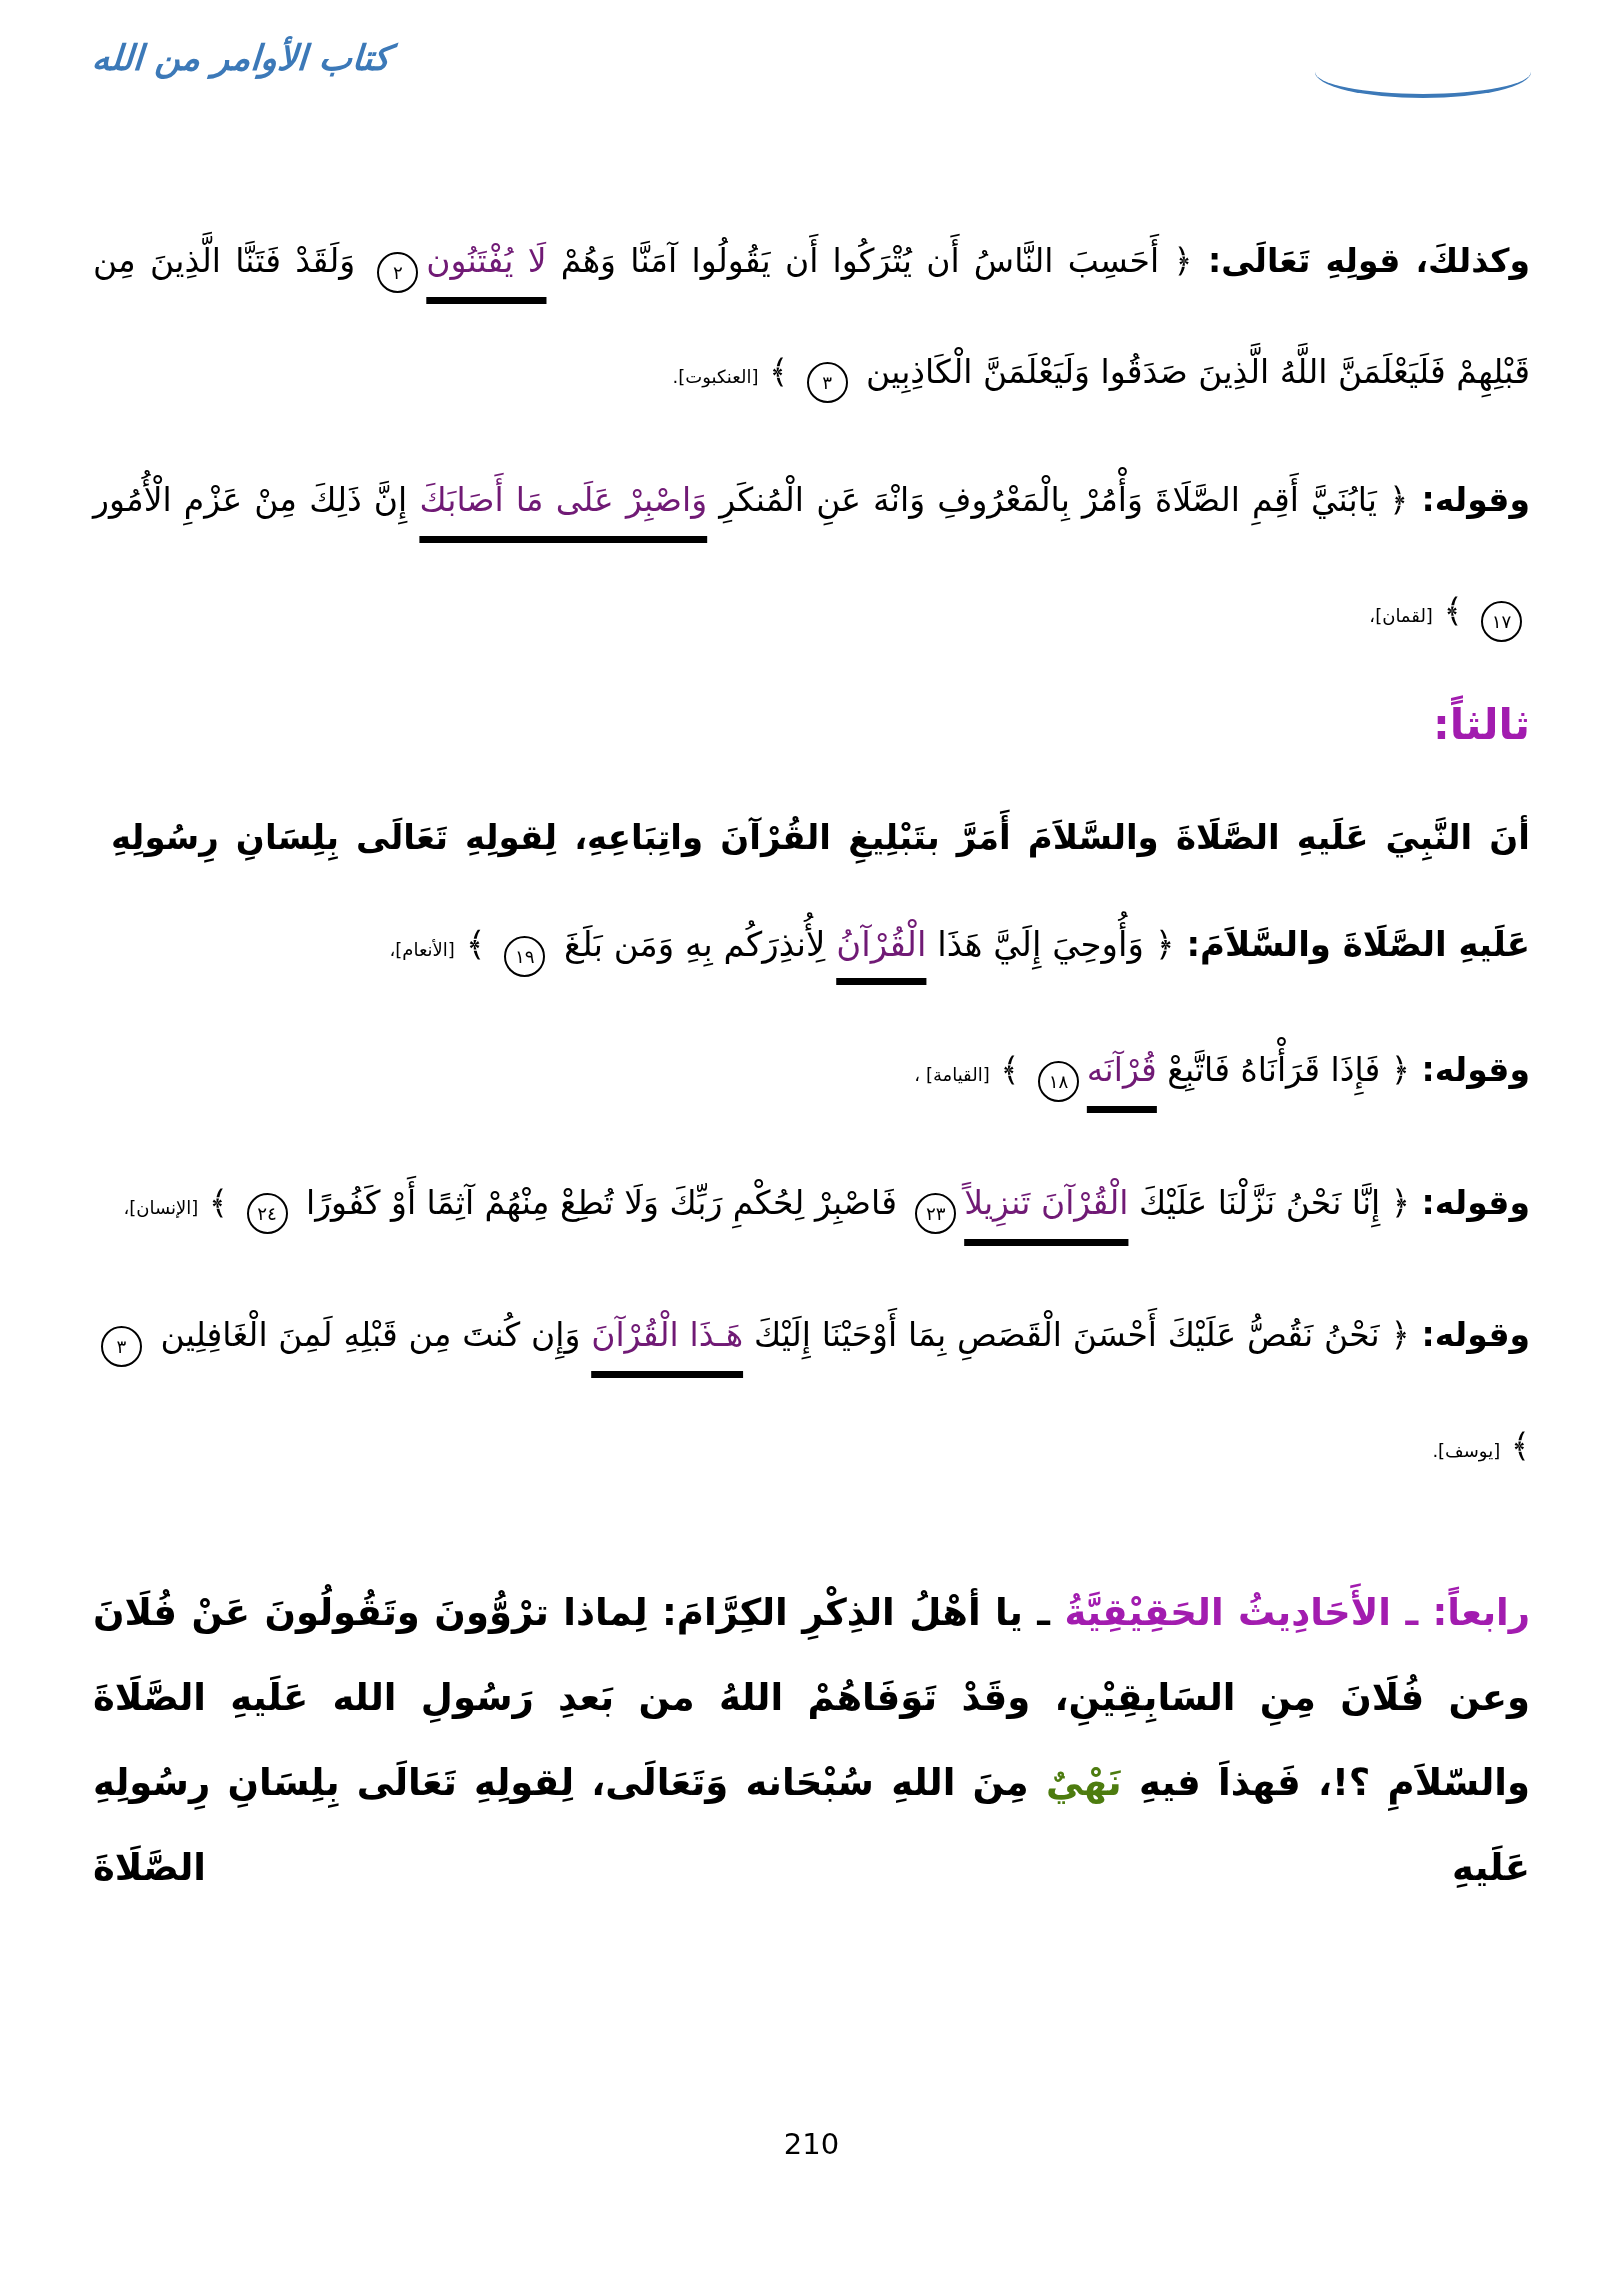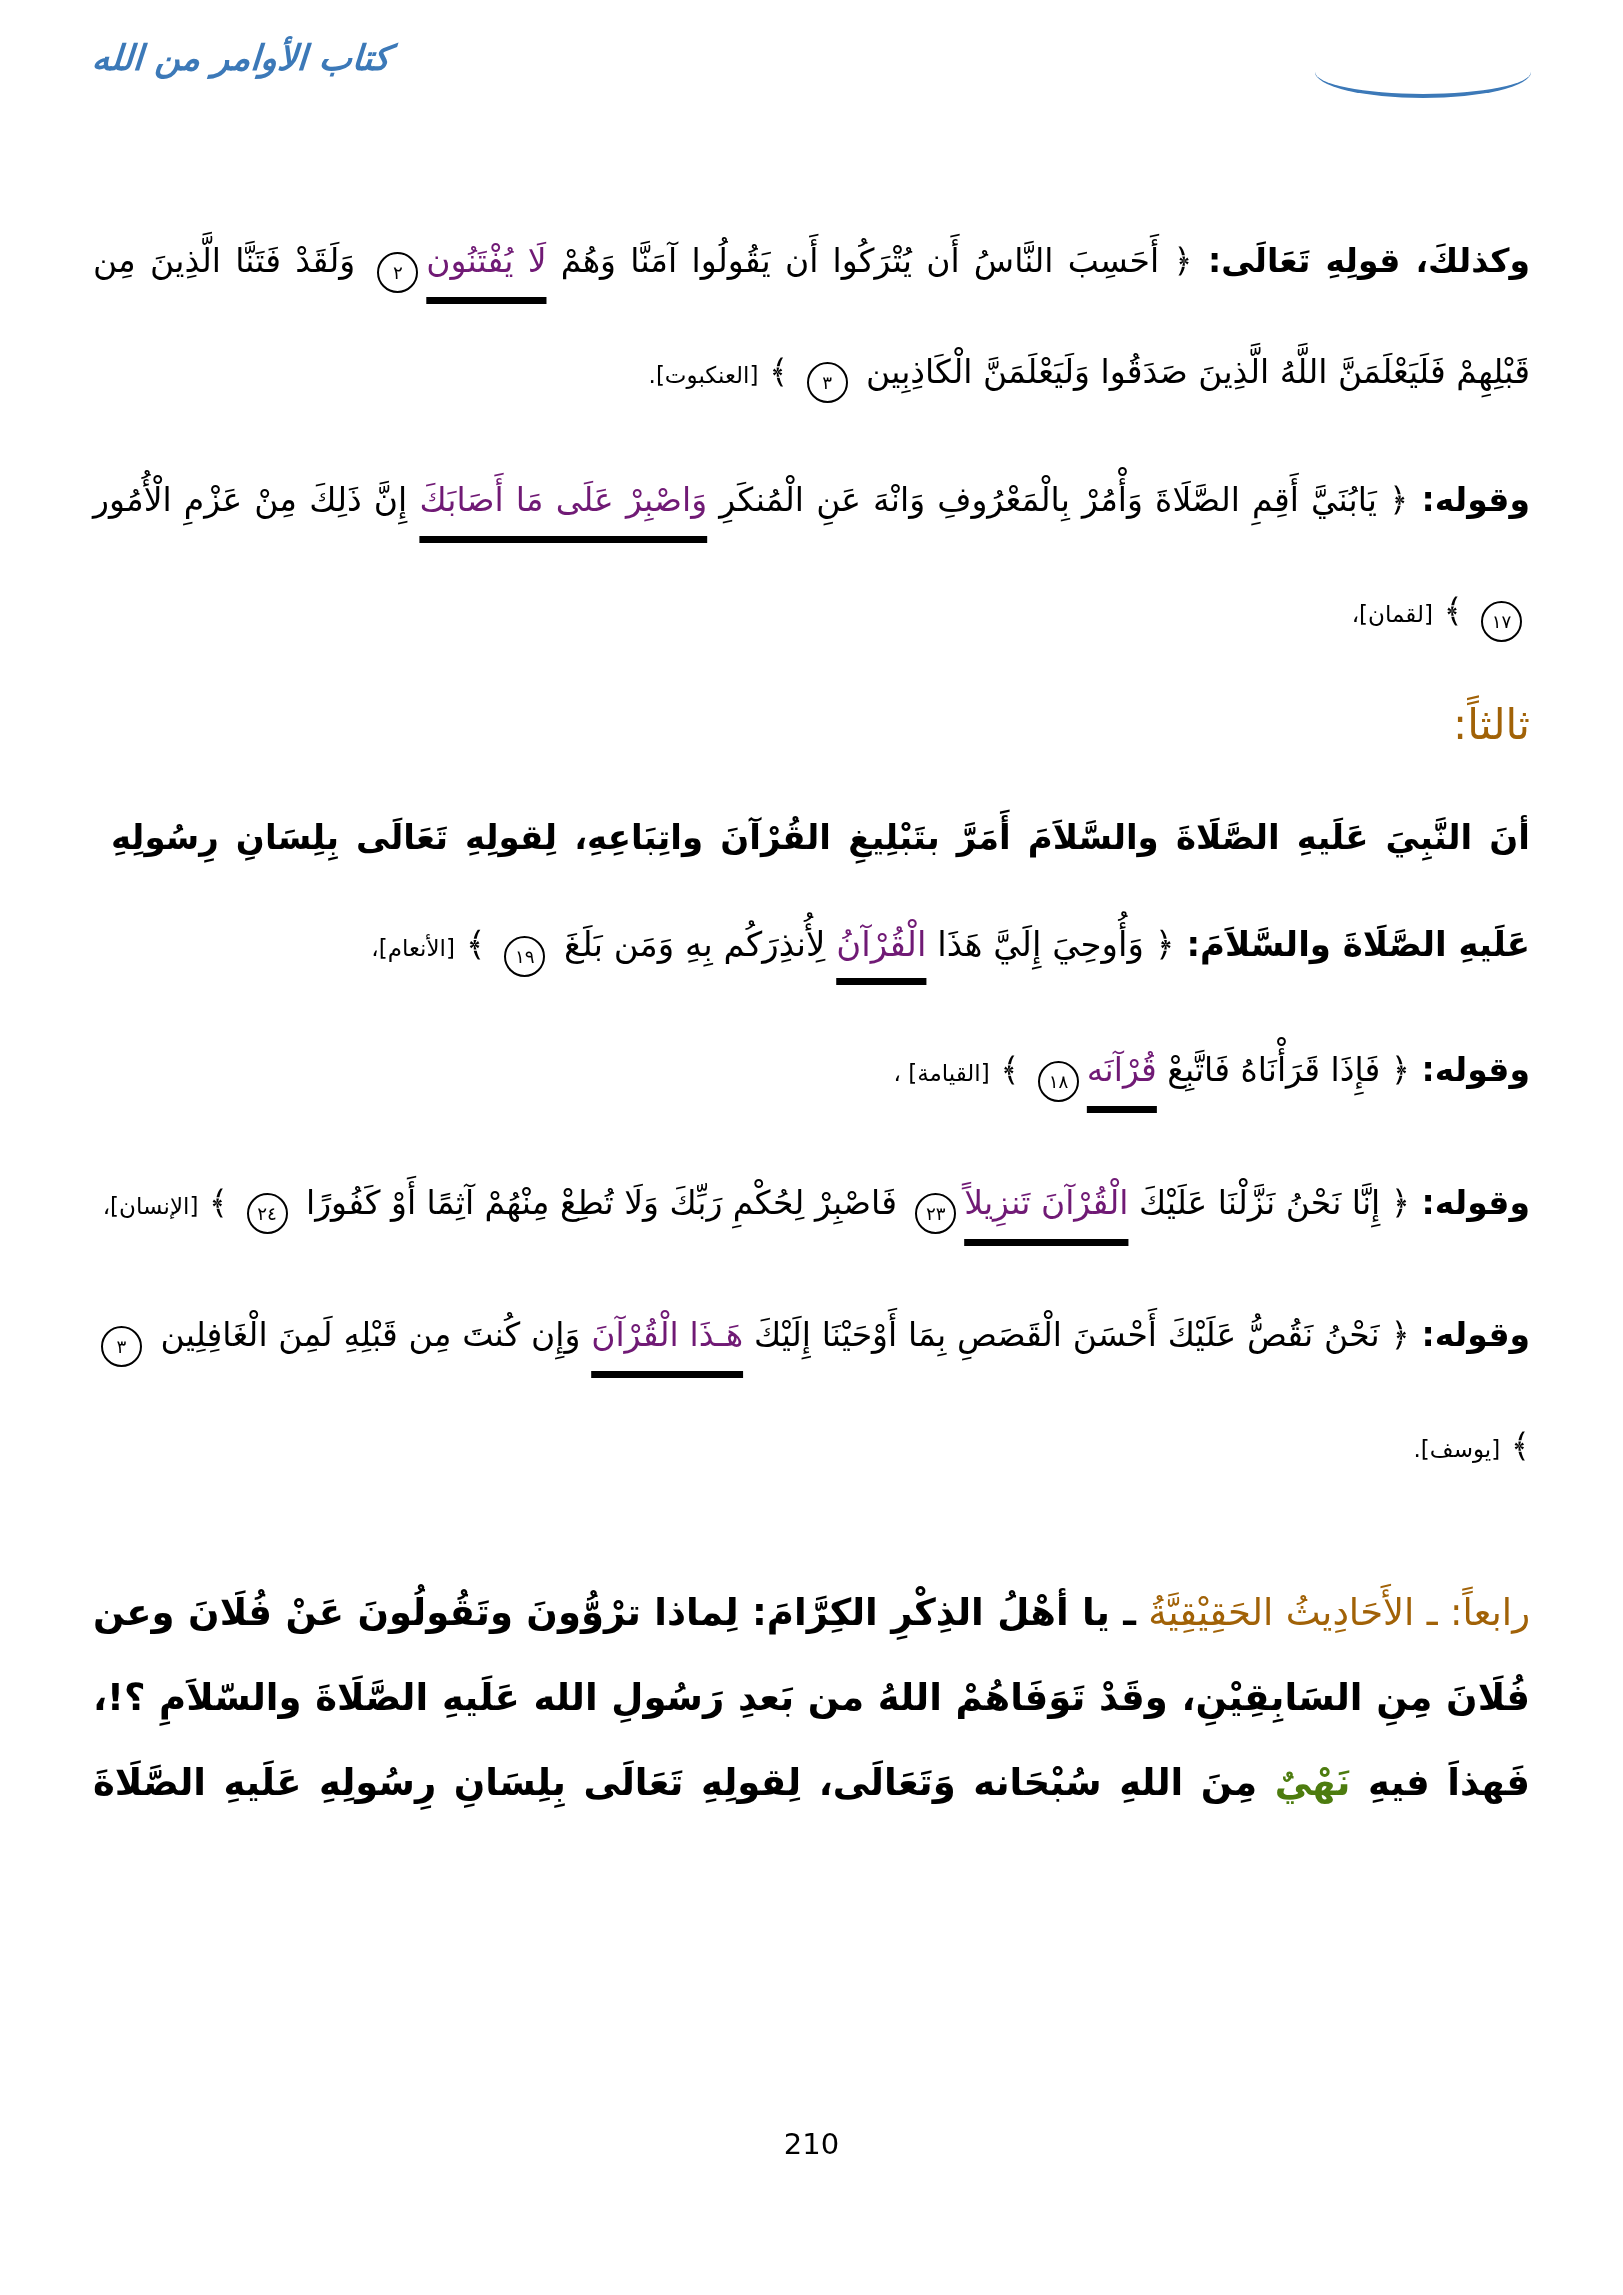--- a/index.html
+++ b/index.html
@@ -49,21 +49,21 @@
   .para{margin:0 0 26px 0;}
   .k-verse{font-size:33px;line-height:3.35;text-align:justify;font-weight:normal;}
   .k-mixed{font-size:34px;line-height:3.15;text-align:justify;}
   .k-bodyc{font-size:37px;line-height:2.25;text-align:justify;text-align-last:center;font-weight:bold;}
   .k-justall{font-size:37px;line-height:2.3;text-align:justify;text-align-last:justify;font-weight:bold;}
   .k-heading{font-size:42px;line-height:1.35;text-align:right;font-weight:bold;}
 
   .seg-b{font-weight:bold;color:#000000;margin-top:8px;}
   .seg-n{font-weight:bold;color:#000000;}
   .seg-q{font-weight:normal;color:#000000;}
-  .seg-h{font-weight:normal;color:#a16207;}
+  .seg-h{font-weight:bold;color:#a21caf;}
   .seg-r{font-weight:bold;color:#4d7c0f;}
   .seg-ru{
     color:#701a75;
     text-decoration:underline;
     text-decoration-color:#000000;
     text-decoration-thickness:7.2px;
     text-underline-offset:25px;
     text-decoration-skip-ink:none;
   }
   .k-body .seg-ru,.k-mixed .seg-ru{text-underline-offset:22px;}
@@ -77,21 +77,21 @@
     border-radius:50%;
     font-size:18.3px;
     font-weight:normal;
     line-height:37px;
     text-align:center;
     vertical-align:-6.5px;
     margin:0 7.9px;
     color:#000000;
   }
   .seg-ref{
-    font-size:23px;
+    font-size:18px;
     font-weight:normal;
     color:#000000;
   }
   
   [data-name="paragraph-ankabut-verse"]{margin-bottom:18.3px;}
   [data-name="paragraph-luqman-verse"]{margin-bottom:31px;}
   [data-name="paragraph-commentary"]{margin-bottom:60px;}
   [data-name="heading-third"]{margin-bottom:30px;}
   [data-name="paragraph-anaam-verse"]{margin-bottom:17px;margin-left:18px;}
   [data-name="paragraph-qiyamah-verse"]{margin-bottom:22px;}

